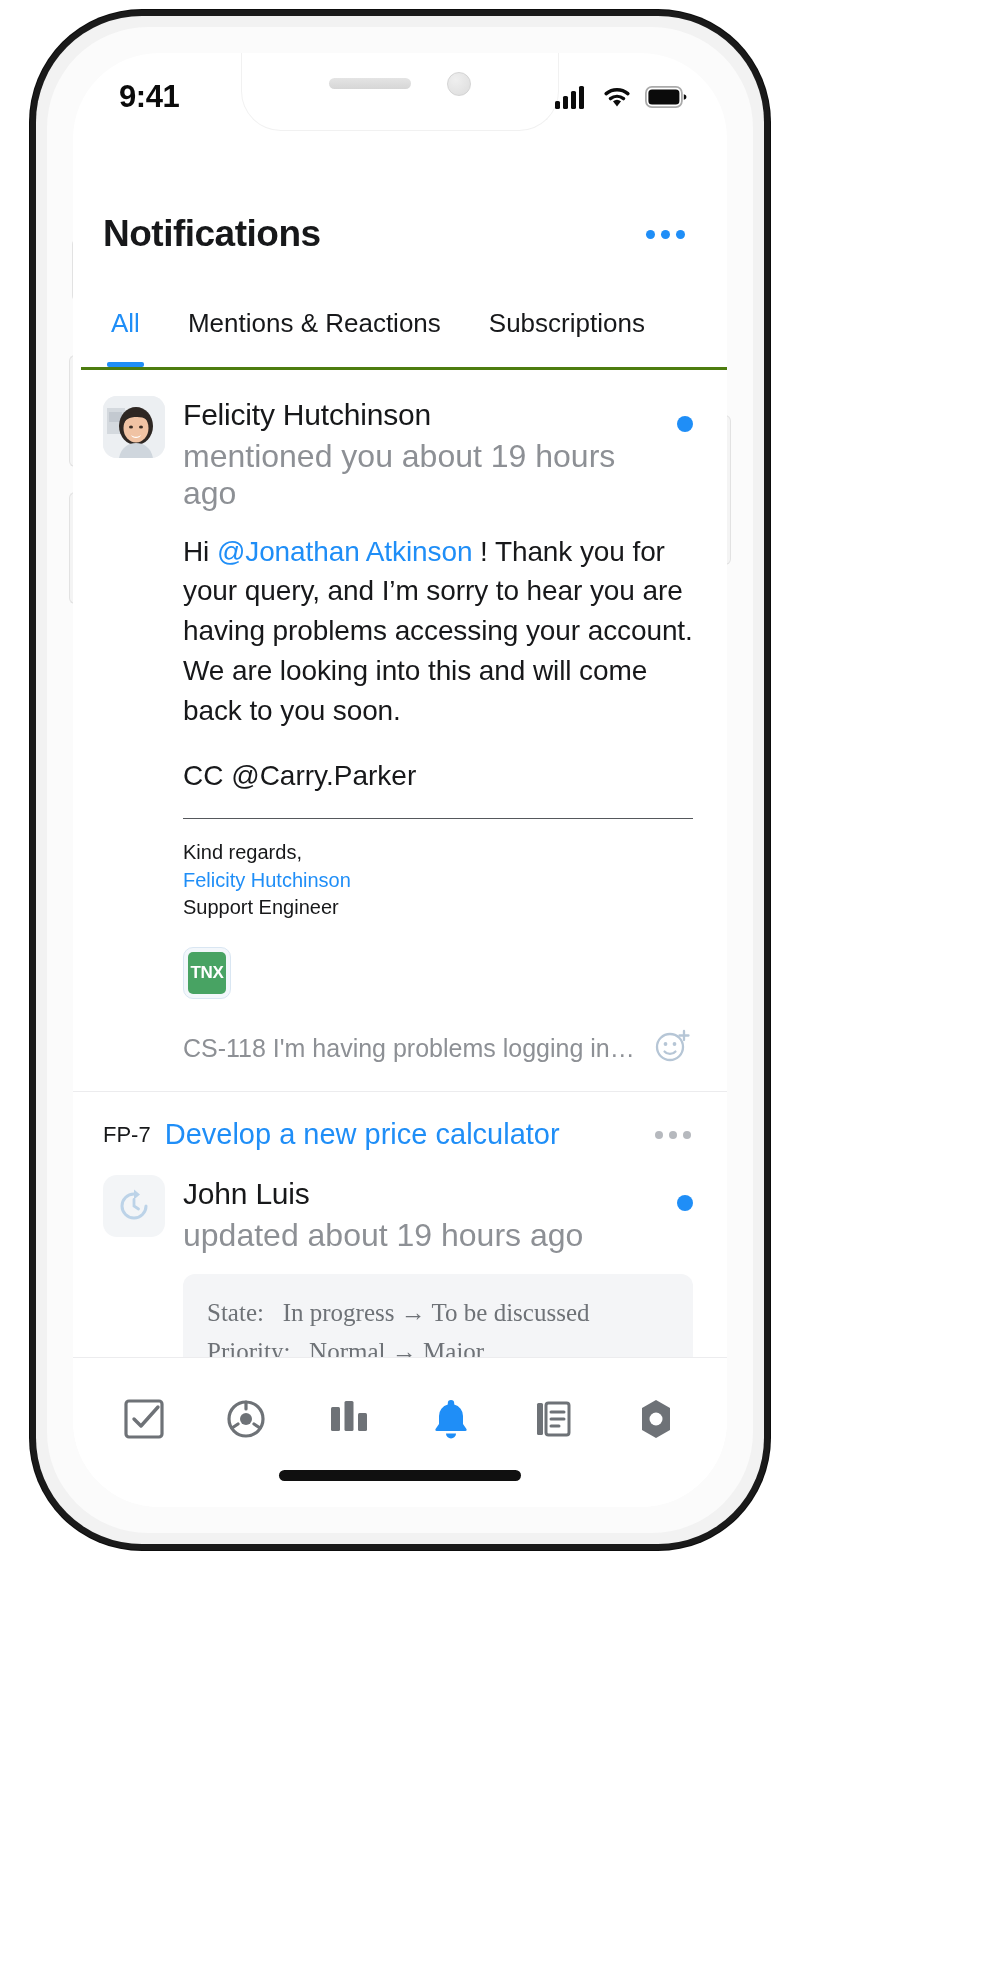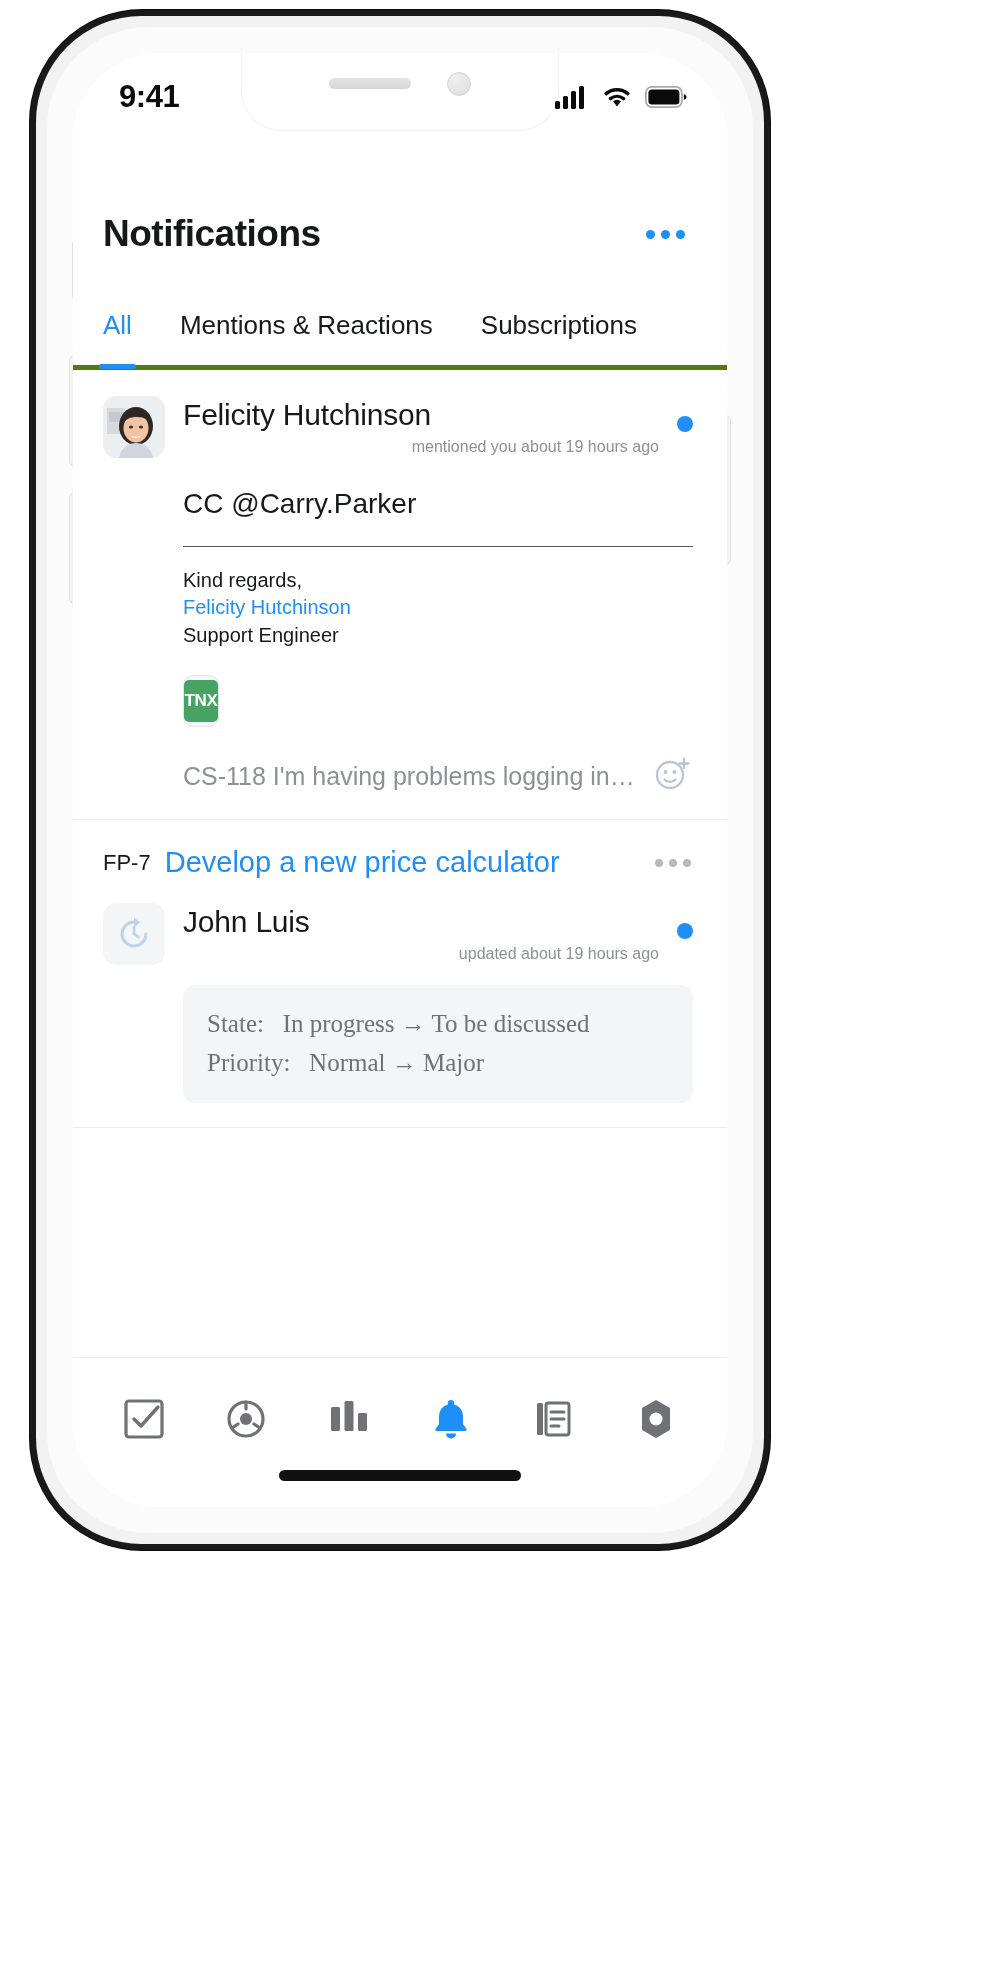--- a/index.html
+++ b/index.html
@@ -131,27 +131,27 @@
   .more-dots i {
     display: block;
     width: 9px; height: 9px;
     border-radius: 50%;
     background: #1f8ef7;
   }
 
   
   .tabs {
     position: absolute;
-    top: 243px; left: 0; right: 0;
+    top: 243px; left: 8px; right: 0;
     height: 74px;
     display: flex;
-    align-items: center;
+    align-items: flex-end;
     padding: 12px 0 0 30px;
     gap: 0;
-    border-bottom: 5px solid #4d7c0f;
+    border-bottom: 3px solid #4d7c0f;
   }
   .tab {
     position: relative;
     font-size: 26px;
     color: #17181a;
     padding: 6px 0 28px 0;
     margin-right: 48px;
     white-space: nowrap;
     cursor: pointer;
   }
@@ -201,24 +201,23 @@
   }
 
   .n-head-text { flex: 1; min-width: 0; padding-top: 2px; }
   .n-name {
     font-size: 30px;
     color: #17181a;
     line-height: 1.15;
     letter-spacing: -0.2px;
   }
   .n-sub {
-    font-size: 16px;
+    font-size: 32px;
     color: #8d9095;
     margin-top: 5px;
-    text-align: right;
   }
   .unread-dot {
     width: 16px; height: 16px;
     border-radius: 50%;
     background: #1f8ef7;
     flex: 0 0 16px;
     margin-top: 20px;
   }
 
   
@@ -245,21 +244,21 @@
   }
   .sig-line {
     font-size: 20px;
     line-height: 1.37;
     color: #17181a;
   }
   .sig-line.link { color: #1f8ef7; }
 
   .attach-row { margin-top: 26px; }
   .attach-chip {
-    width: 36px; height: 52px;
+    width: 48px; height: 52px;
     border-radius: 10px;
     background: #f3f7fb;
     border: 1px solid #d9e6f2;
     display: flex; align-items: center; justify-content: center;
   }
   .attach-inner {
     width: 38px; height: 42px;
     border-radius: 5px;
     background: #48a363;
     color: #ffffff;
@@ -431,20 +430,21 @@
                   </svg>
                 </div>
                 <div class="n-head-text">
                   <div class="n-name">Felicity Hutchinson</div>
                   <div class="n-sub">mentioned you about 19 hours ago</div>
                 </div>
                 <div class="unread-dot"></div>
               </div>
 
               <div class="msg-body">
+                <div class="msg-p"><span>Hi </span><span class="mention">@Jonathan Atkinson</span><span> ! Thank you for your query, and I’m sorry to hear you are having problems accessing your account. We are looking into this and will come back to you soon.</span></div>
 
                 <div class="msg-cc">CC @Carry.Parker</div>
 
                 <div class="sig-rule"></div>
 
                 <div class="sig-line">Kind regards,</div>
                 <div class="sig-line link">Felicity Hutchinson</div>
                 <div class="sig-line">Support Engineer</div>
 
                 <div class="attach-row">

